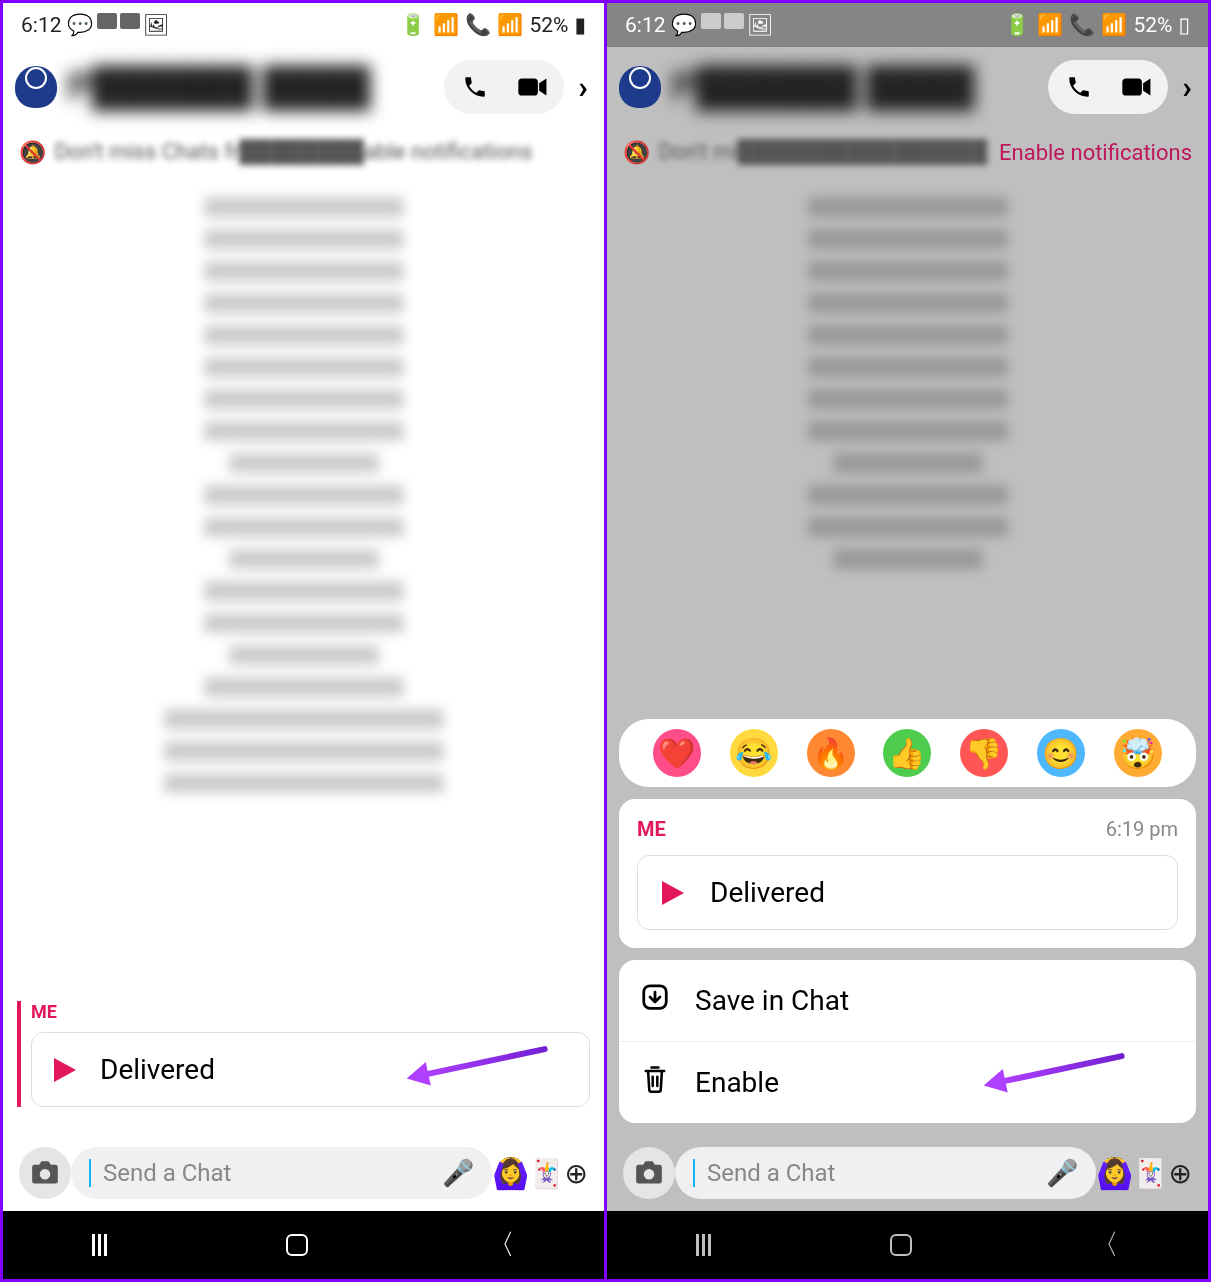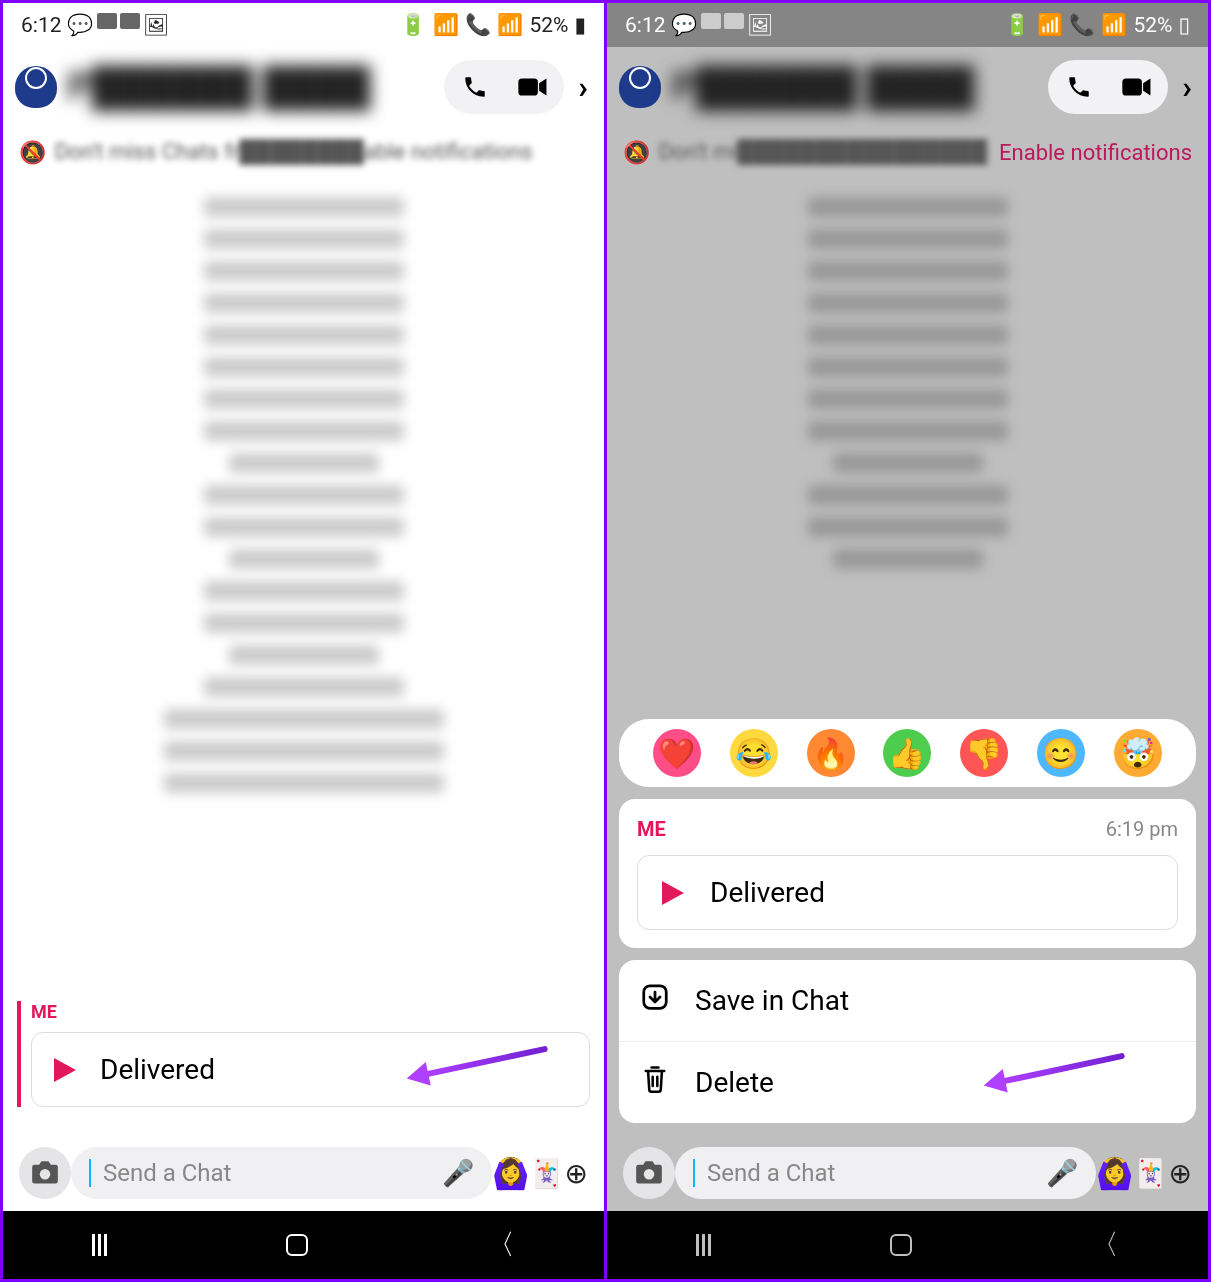--- a/index.html
+++ b/index.html
@@ -494,21 +494,21 @@
               </svg>
           </span>
           <span>Save in Chat</span>
         </div>
         <div class="action-item">
           <span class="action-icon">
             <svg width="28" height="30" viewBox="0 0 24 26">
                 <path d="M4 6h16M9 3h6M6 6l1 16a2 2 0 002 2h6a2 2 0 002-2l1-16M10 11v8M14 11v8" fill="none" stroke="#000" stroke-width="2.2" stroke-linecap="round"></path>
               </svg>
           </span>
-          <span>Delete</span>
+          <span>Enable</span>
           <div class="arrow-annotate" style="right:70px;top:24px;"></div>
         </div>
       </div>
     </div>
   </div>
 
   <div class="chat-input-bar">
     <div class="cam-circle">
       <svg width="28" height="24" viewBox="0 0 24 20">
           <path fill="#555" d="M9 0h6l2 3h4a2 2 0 012 2v12a2 2 0 01-2 2H3a2 2 0 01-2-2V5a2 2 0 012-2h4l2-3z"></path>

